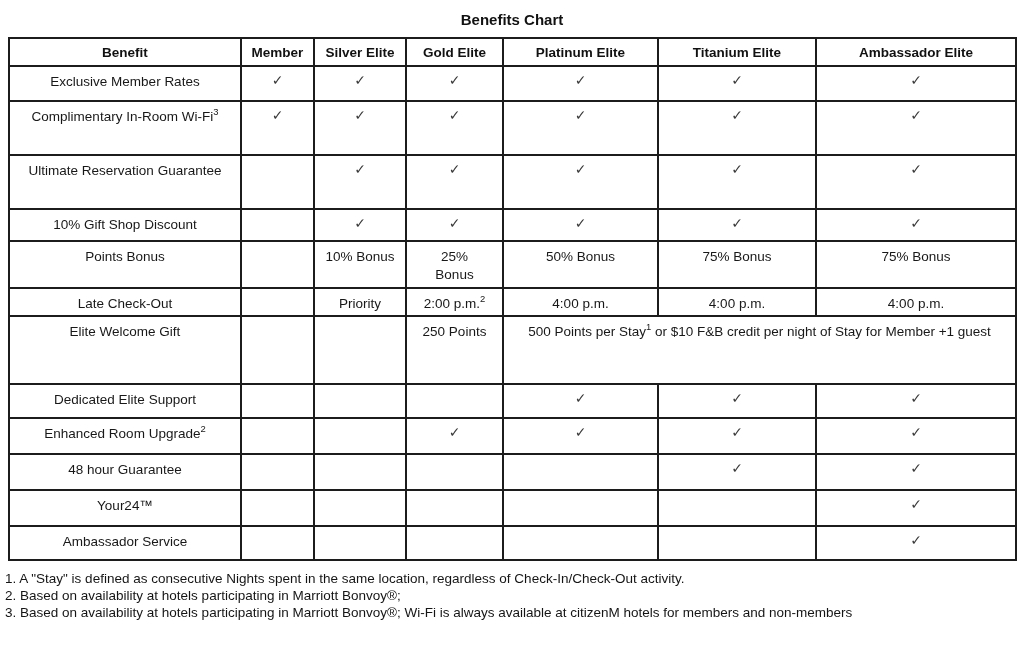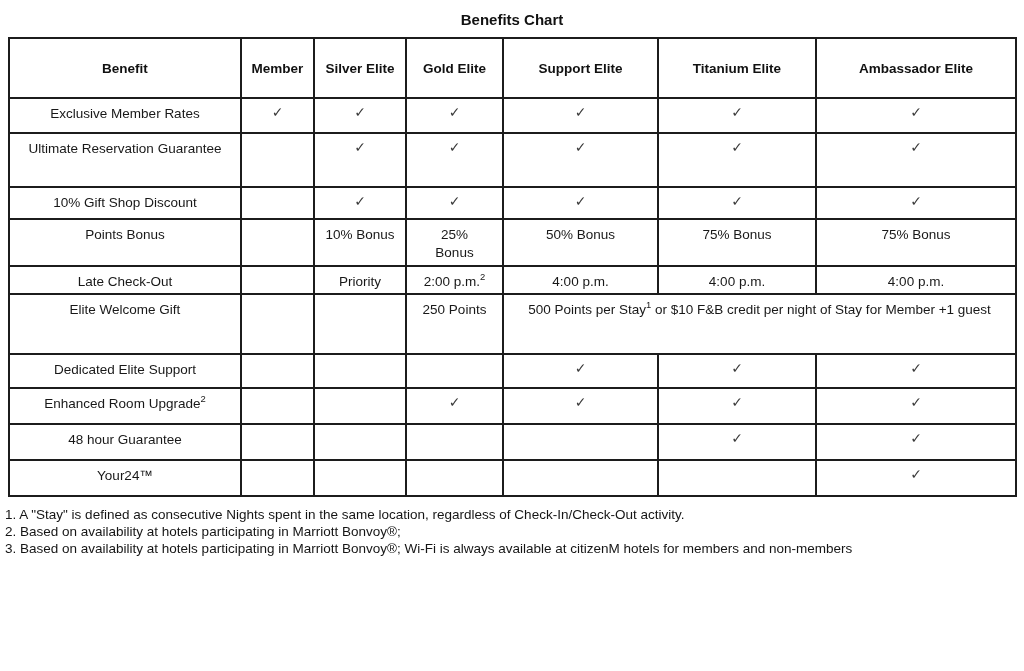--- a/index.html
+++ b/index.html
@@ -28,21 +28,21 @@
   table.benefits th, table.benefits td {
     border: 2px solid #1c1c1c;
     overflow: hidden;
   }
   table.benefits th {
     height: 26px;
     font-size: 13.5px;
     font-weight: bold;
     text-align: center;
     vertical-align: middle;
-    padding: 16px 3px;
+    padding: 0 3px;
     color: #111;
   }
   table.benefits td {
     font-size: 13.5px;
     vertical-align: top;
     text-align: center;
     padding: 6px 6px 3px 6px;
     color: #181818;
   }
   td.benefit {
@@ -88,28 +88,37 @@
       <col style="width:155px">
       <col style="width:158px">
       <col style="width:200px">
     </colgroup>
     <thead>
         <tr>
           <th>Benefit</th>
           <th>Member</th>
           <th>Silver Elite</th>
           <th>Gold Elite</th>
-          <th>Support Elite</th>
+          <th>Platinum Elite</th>
           <th>Titanium Elite</th>
           <th>Ambassador Elite</th>
         </tr>
       </thead>
     <tbody>
         <tr style="height: 35px;">
           <td class="benefit">Exclusive Member Rates</td>
+          <td><span class="check">✓</span></td>
+          <td><span class="check">✓</span></td>
+          <td><span class="check">✓</span></td>
+          <td><span class="check">✓</span></td>
+          <td><span class="check">✓</span></td>
+          <td><span class="check">✓</span></td>
+        </tr>
+        <tr style="height: 54px;">
+          <td class="benefit">Complimentary In-Room Wi-Fi<sup>3</sup></td>
           <td><span class="check">✓</span></td>
           <td><span class="check">✓</span></td>
           <td><span class="check">✓</span></td>
           <td><span class="check">✓</span></td>
           <td><span class="check">✓</span></td>
           <td><span class="check">✓</span></td>
         </tr>
         <tr style="height: 54px;">
           <td class="benefit">Ultimate Reservation Guarantee</td>
           <td></td>
@@ -140,21 +149,21 @@
         </tr>
         <tr style="height: 22px;">
           <td class="benefit">Late Check-Out</td>
           <td></td>
           <td><span class="val">Priority</span></td>
           <td><span class="val">2:00 p.m.<sup>2</sup></span></td>
           <td><span class="val">4:00 p.m.</span></td>
           <td><span class="val">4:00 p.m.</span></td>
           <td><span class="val">4:00 p.m.</span></td>
         </tr>
-        <tr style="height: 60px;">
+        <tr style="height: 68px;">
           <td class="benefit">Elite Welcome Gift</td>
           <td></td>
           <td></td>
           <td><span class="val">250 Points</span></td>
           <td colspan="3"><span class="val">500 Points per Stay<sup>1</sup> or $10 F&amp;B credit per night of Stay for Member +1 guest</span></td>
         </tr>
         <tr style="height: 34px; margin-top: 20px;">
           <td class="benefit">Dedicated Elite Support</td>
           <td></td>
           <td></td>
@@ -176,20 +185,29 @@
           <td class="benefit">48 hour Guarantee</td>
           <td></td>
           <td></td>
           <td></td>
           <td></td>
           <td><span class="check">✓</span></td>
           <td><span class="check">✓</span></td>
         </tr>
         <tr style="height: 36px; padding-left: 24px;">
           <td class="benefit">Your24™</td>
+          <td></td>
+          <td></td>
+          <td></td>
+          <td></td>
+          <td></td>
+          <td><span class="check">✓</span></td>
+        </tr>
+        <tr style="height: 34px;">
+          <td class="benefit">Ambassador Service</td>
           <td></td>
           <td></td>
           <td></td>
           <td></td>
           <td></td>
           <td><span class="check">✓</span></td>
         </tr>
       </tbody>
   </table>
 

